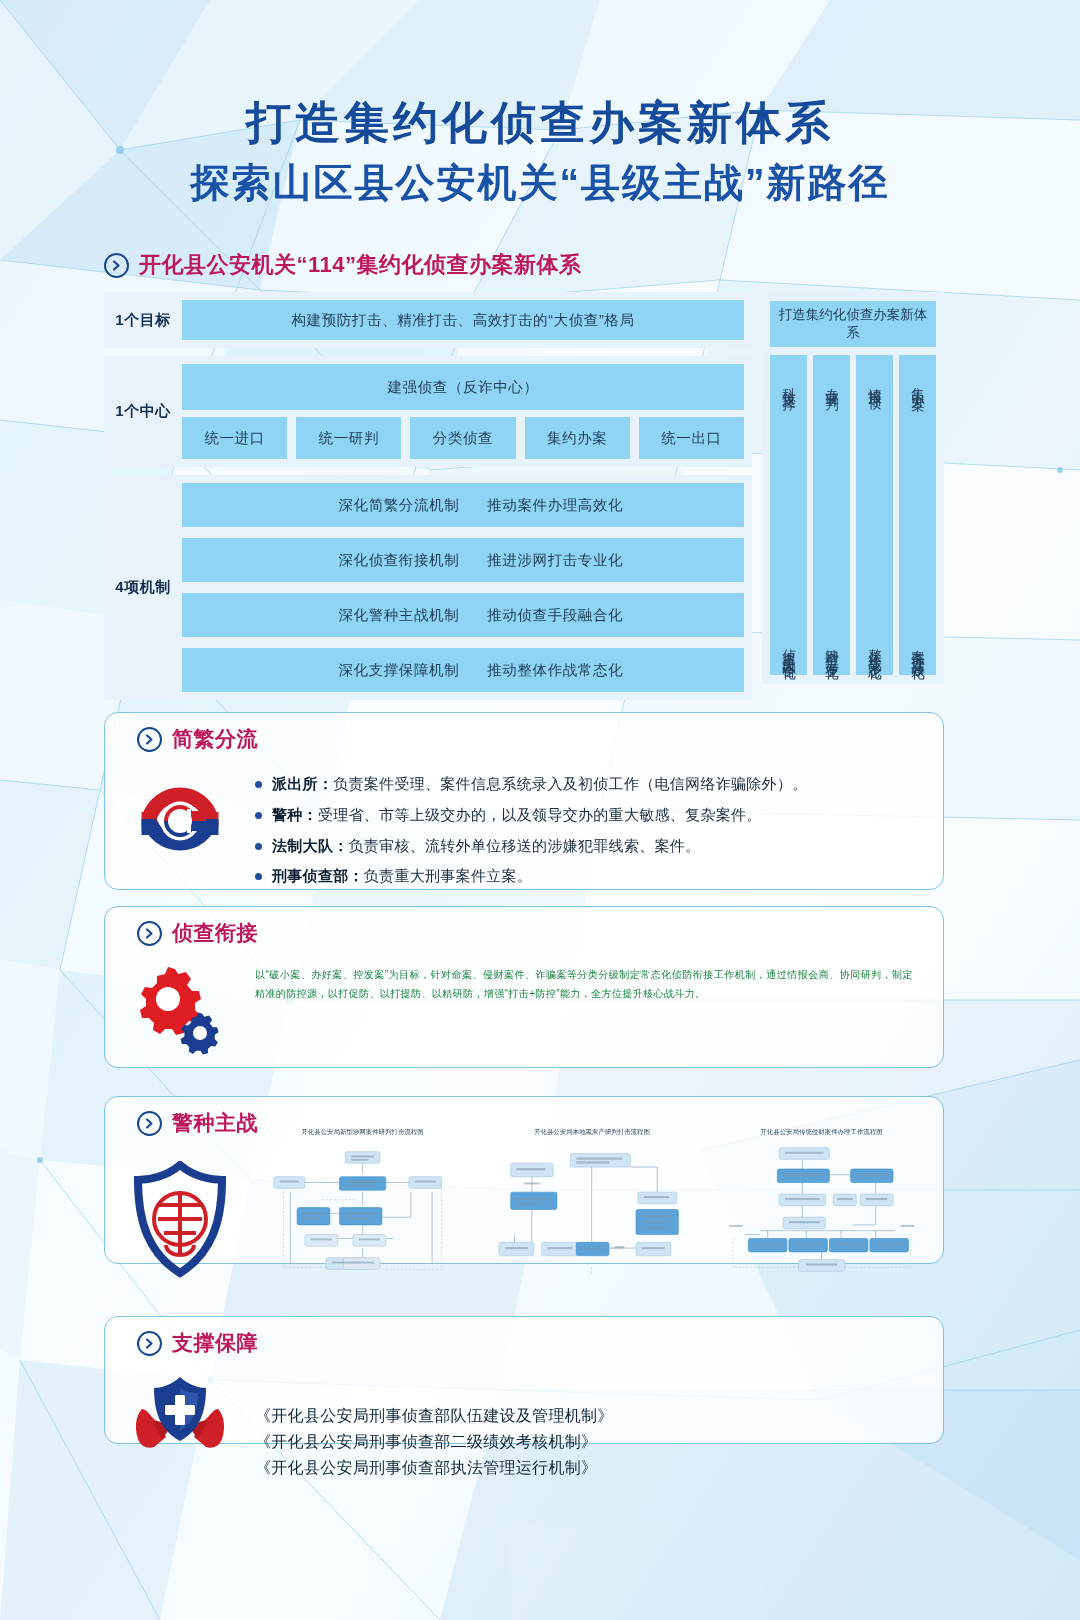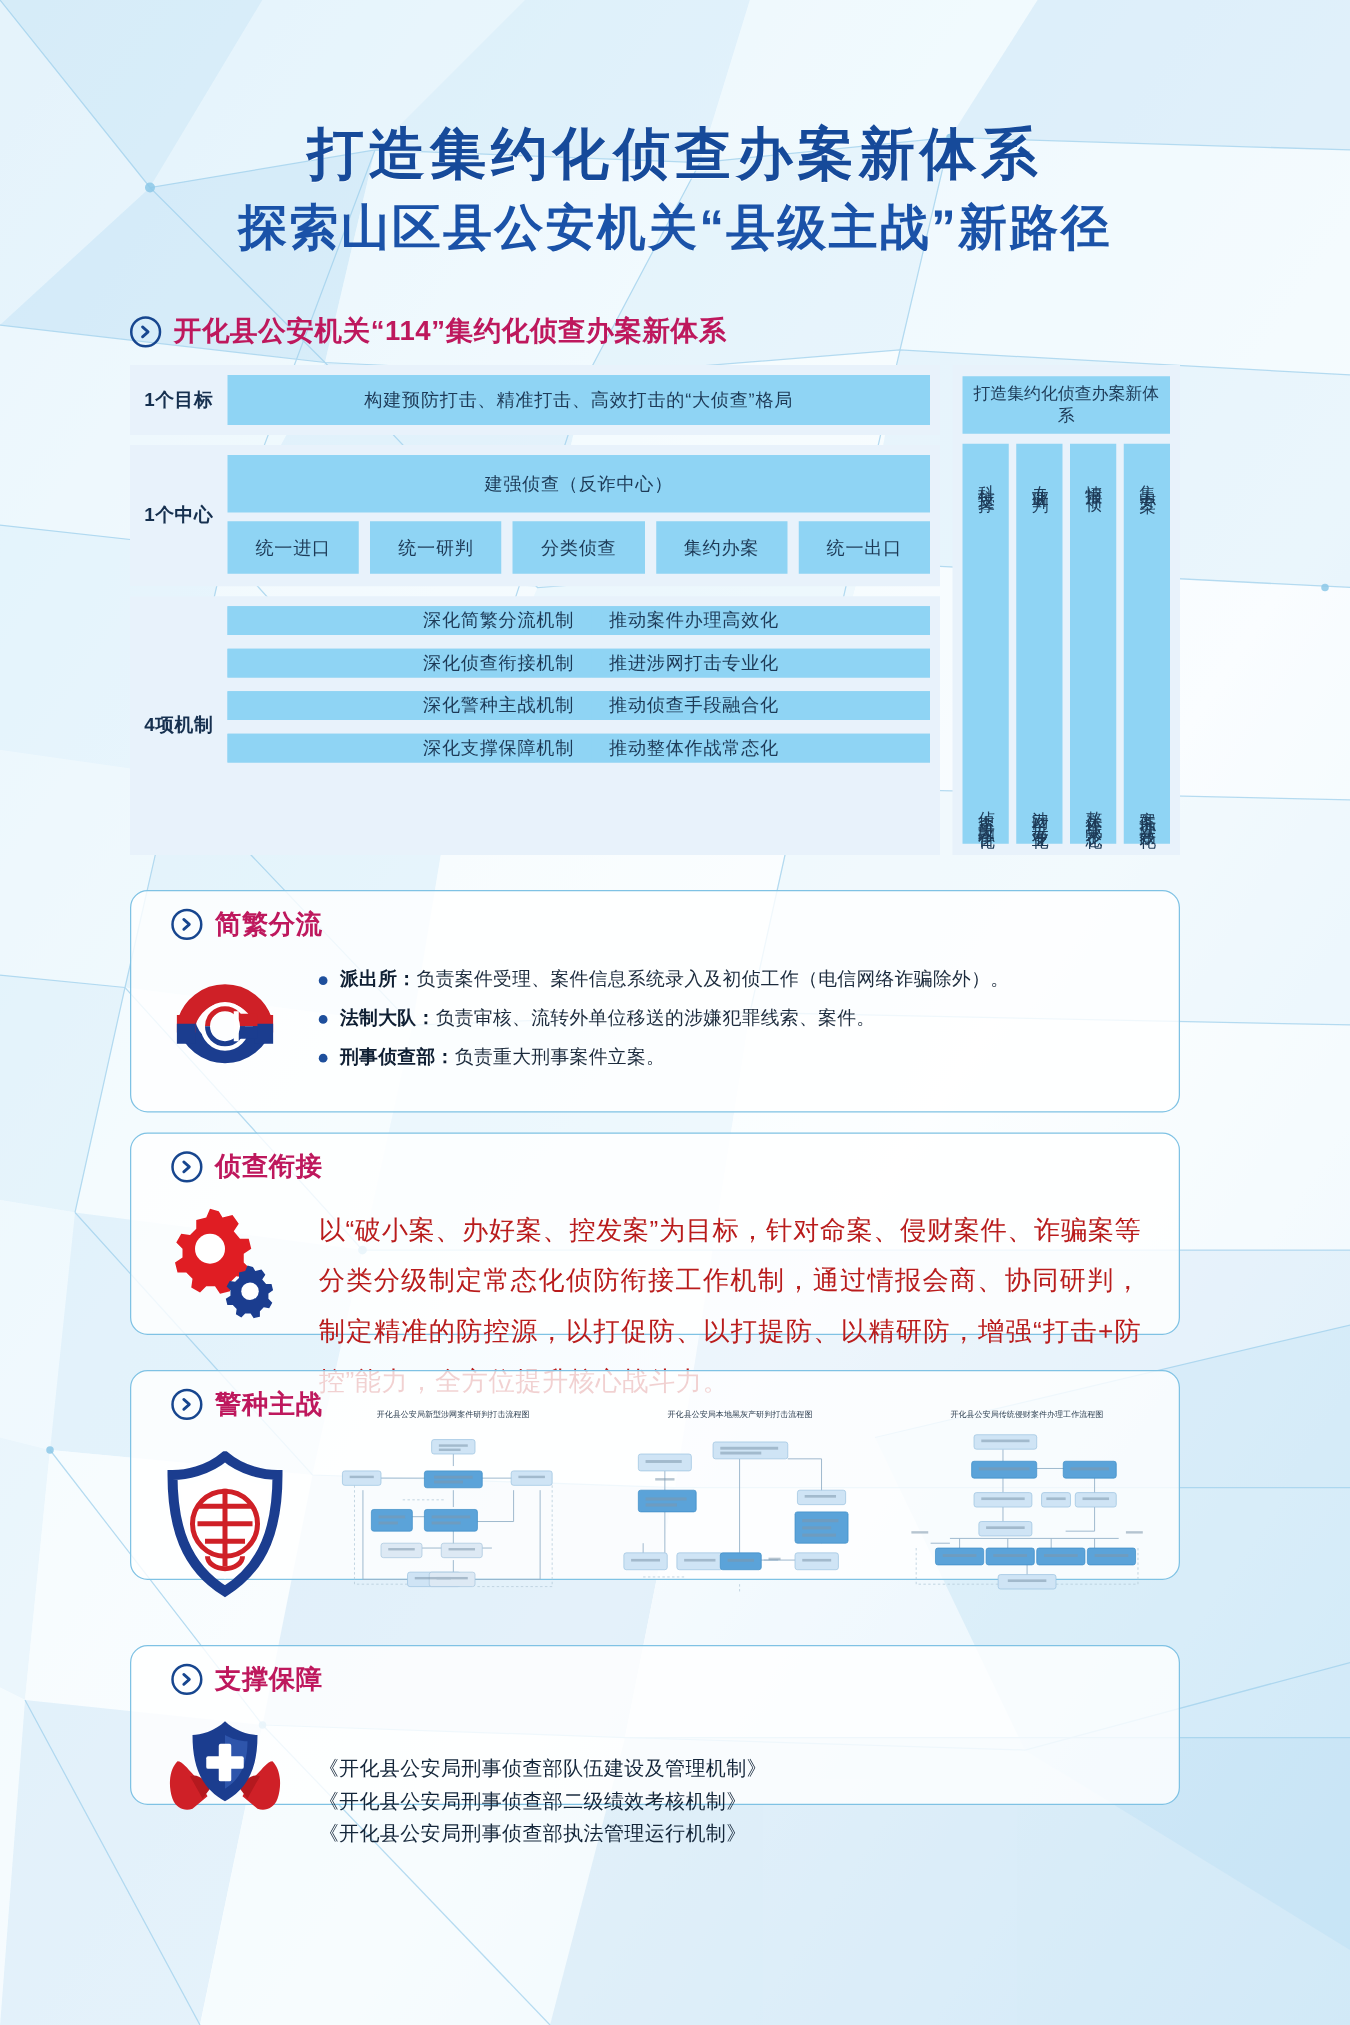--- a/index.html
+++ b/index.html
@@ -76,21 +76,21 @@
     display: flex; align-items: center; justify-content: center;
     font-size: 14.5px; color: #1d3a57; letter-spacing: .6px;
   }
   .goal-bar { height: 40px; }
 
   .center-bar { height: 46px; }
   .center-row { display: flex; gap: 9px; align-items: flex-end; }
   .center-row .blue-bar { flex: 1; height: 42px; }
   .mech-a { flex: 1.08; justify-content: flex-end; padding-right: 14px; }
   .mech-b { flex: 1; justify-content: flex-start; padding-left: 14px; }
-  .mech-strip { display:flex; background:#8fd4f4; height:23px; }
+  .mech-strip { display:flex; background:#8fd4f4; height:44px; }
 
   
   .fw-right-inner {
     background: #e8f2fb; height: 100%;
     padding: 9px 8px; display: flex; flex-direction: column; gap: 8px;
   }
   .rc-title {
     background: #8fd4f4; height: 46px;
     display: flex; align-items: center; justify-content: center;
     text-align: center; font-size: 13.5px; color: #1d3a57; line-height: 1.35;
@@ -136,21 +136,21 @@
     width: 7px; height: 7px; border-radius: 50%;
     background: #1e4f9c; margin-top: 8px; flex: 0 0 auto;
   }
   .btext { font-size: 15px; color: #1c2b3d; line-height: 1.45; letter-spacing: .3px; }
   .btext b { font-weight: bold; color: #0f1f33; }
 
   
   #card-xianjie { top: 906px; height: 162px; }
   #card-xianjie .card-body { padding: 58px 30px 0 0; }
   .para {
-    flex: 1; font-size: 21px; color: #b91c1c;
+    flex: 1; font-size: 10px; color: #15803d;
     line-height: 1.92; letter-spacing: .4px; text-align: justify;
   }
 
   
   #card-zhuzhan { top: 1096px; height: 168px; text-align: right; }
   #card-zhuzhan .card-body { padding: 24px 14px 0 0; }
   #card-zhuzhan .icon-col { padding-top: 40px; }
   .flow-col { flex: 1; display: flex; gap: 14px; padding-top: 6px; }
   .flow-item { flex: 1; display: flex; flex-direction: column; align-items: center; }
   .flow-title {
@@ -371,20 +371,24 @@
           <rect x="50" y="34" width="4" height="24" fill="#ffffff"></rect>
         </svg>
       </div>
       <div class="bullets">
         <div class="bullet">
           <span class="dot"></span>
           <span class="btext"><b>派出所：</b><span>负责案件受理、案件信息系统录入及初侦工作（电信网络诈骗除外）。</span></span>
         </div>
         <div class="bullet">
           <span class="dot"></span>
+          <span class="btext"><b>警种：</b><span>受理省、市等上级交办的，以及领导交办的重大敏感、复杂案件。</span></span>
+        </div>
+        <div class="bullet">
+          <span class="dot"></span>
           <span class="btext"><b>法制大队：</b><span>负责审核、流转外单位移送的涉嫌犯罪线索、案件。</span></span>
         </div>
         <div class="bullet">
           <span class="dot"></span>
           <span class="btext"><b>刑事侦查部：</b><span>负责重大刑事案件立案。</span></span>
         </div>
       </div>
     </div>
   </div>
 

